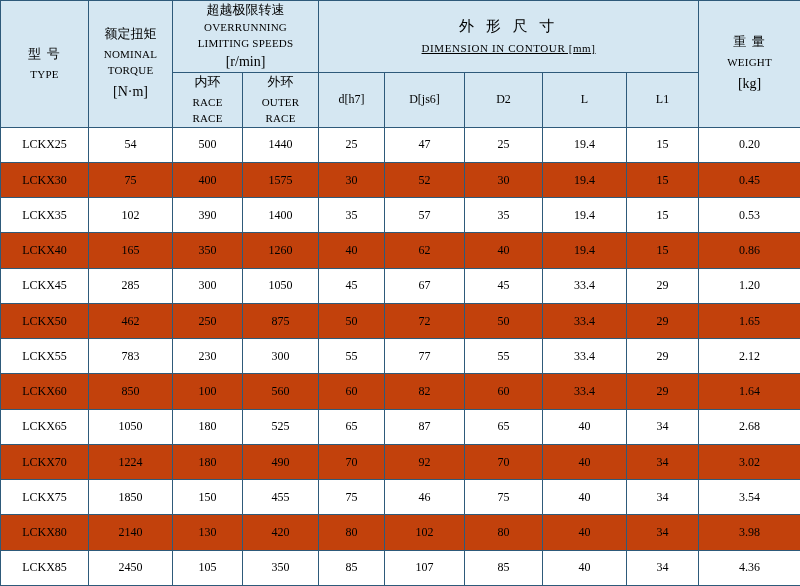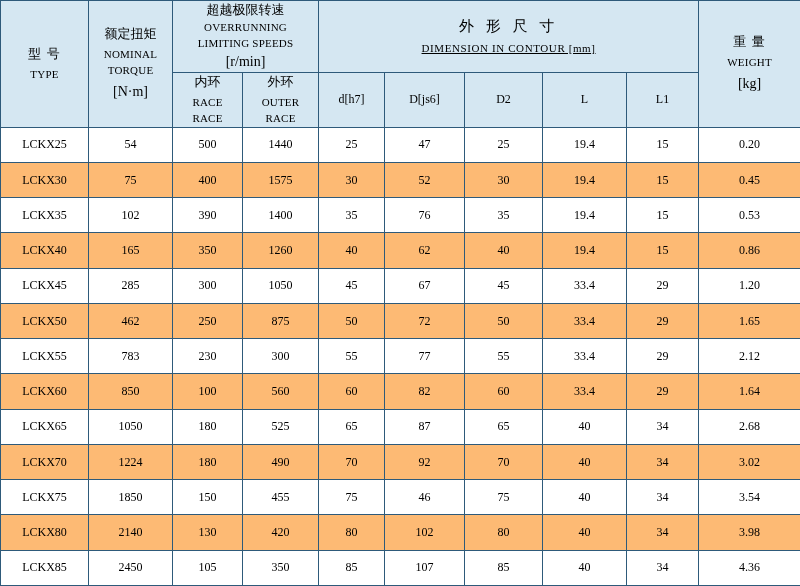--- a/index.html
+++ b/index.html
@@ -56,21 +56,21 @@
     letter-spacing: 1.2px;
   }
   tbody td {
     font-size: 12px;
     height: 32px;
   }
   tbody tr.row-light td {
     background: #ffffff;
   }
   tbody tr.row-shade td {
-    background: #fdba74;
+    background: #c2410c;
   }
   td.col-type {
     text-align: left;
     padding-left: 14px;
   }
   .gap-sm { height: 3px; }
   .stack { display: block; }
 </style>
 </head>
 <body>
@@ -166,21 +166,21 @@
         <td>19.4</td>
         <td>15</td>
         <td>0.45</td>
       </tr>
       <tr class="row-light">
         <td class="col-type">LCKX35</td>
         <td>102</td>
         <td>390</td>
         <td>1400</td>
         <td>35</td>
-        <td>76</td>
+        <td>57</td>
         <td>35</td>
         <td>19.4</td>
         <td>15</td>
         <td>0.53</td>
       </tr>
       <tr class="row-shade">
         <td class="col-type">LCKX40</td>
         <td>165</td>
         <td>350</td>
         <td>1260</td>

